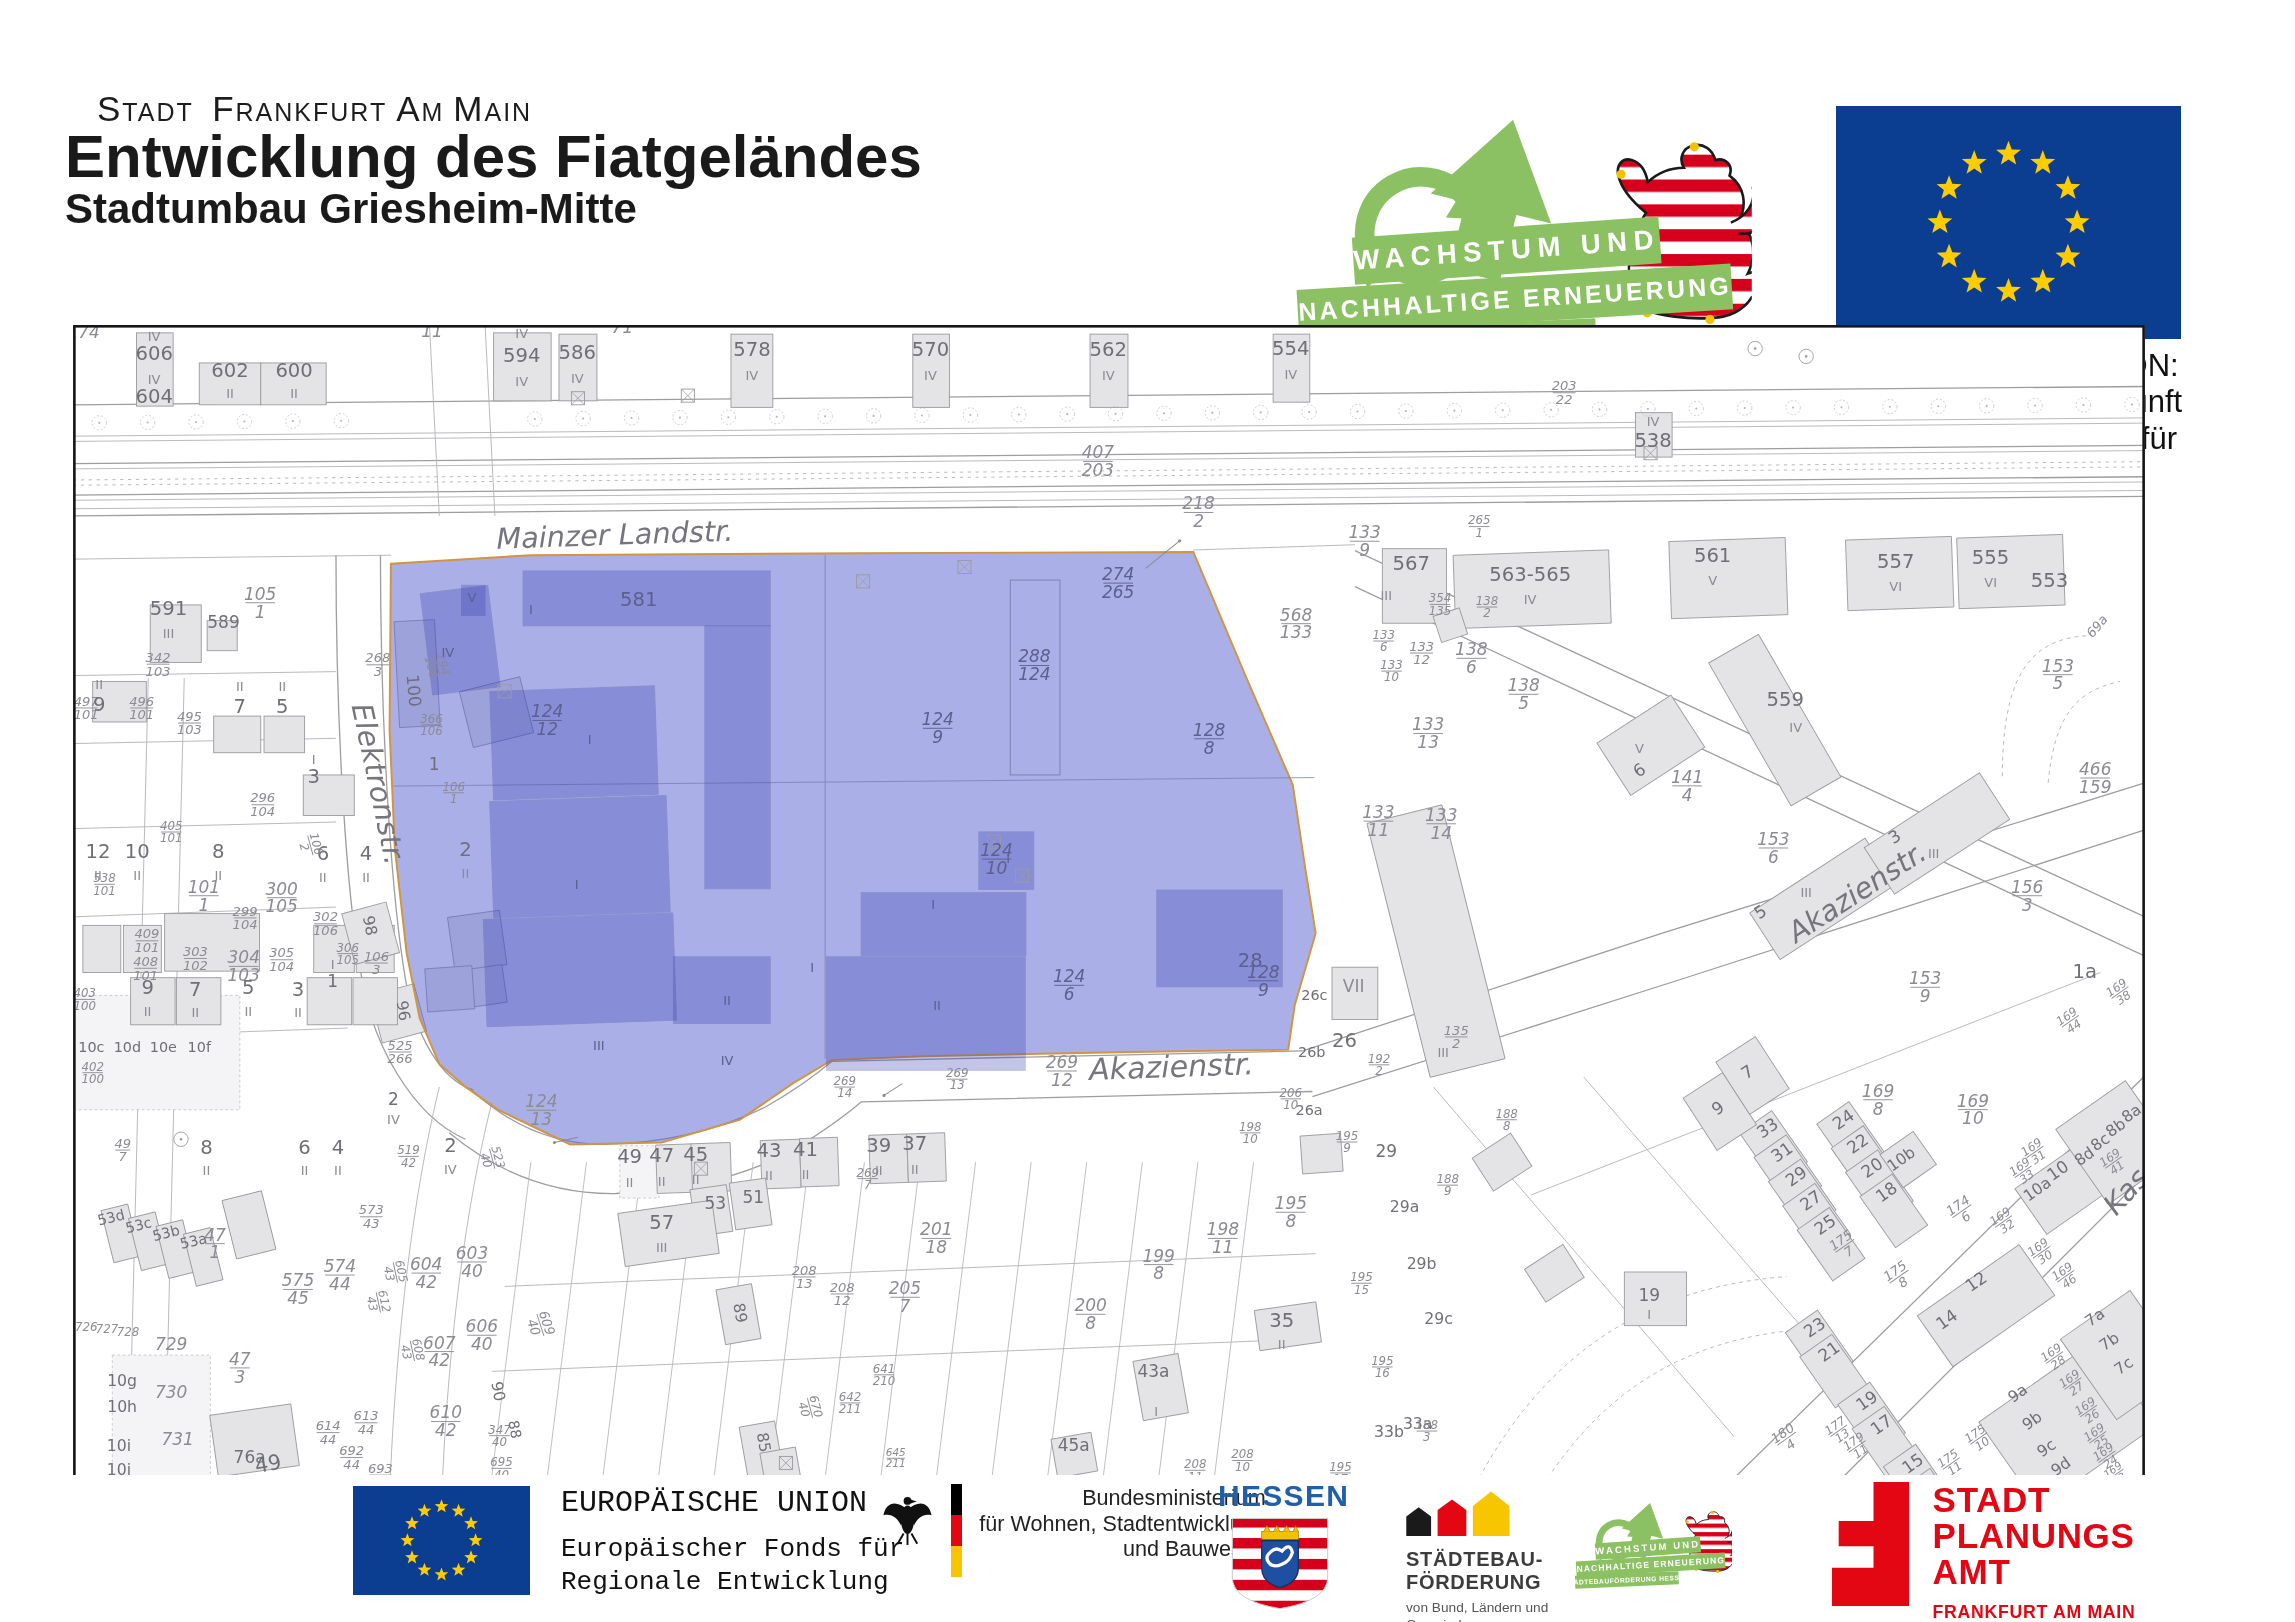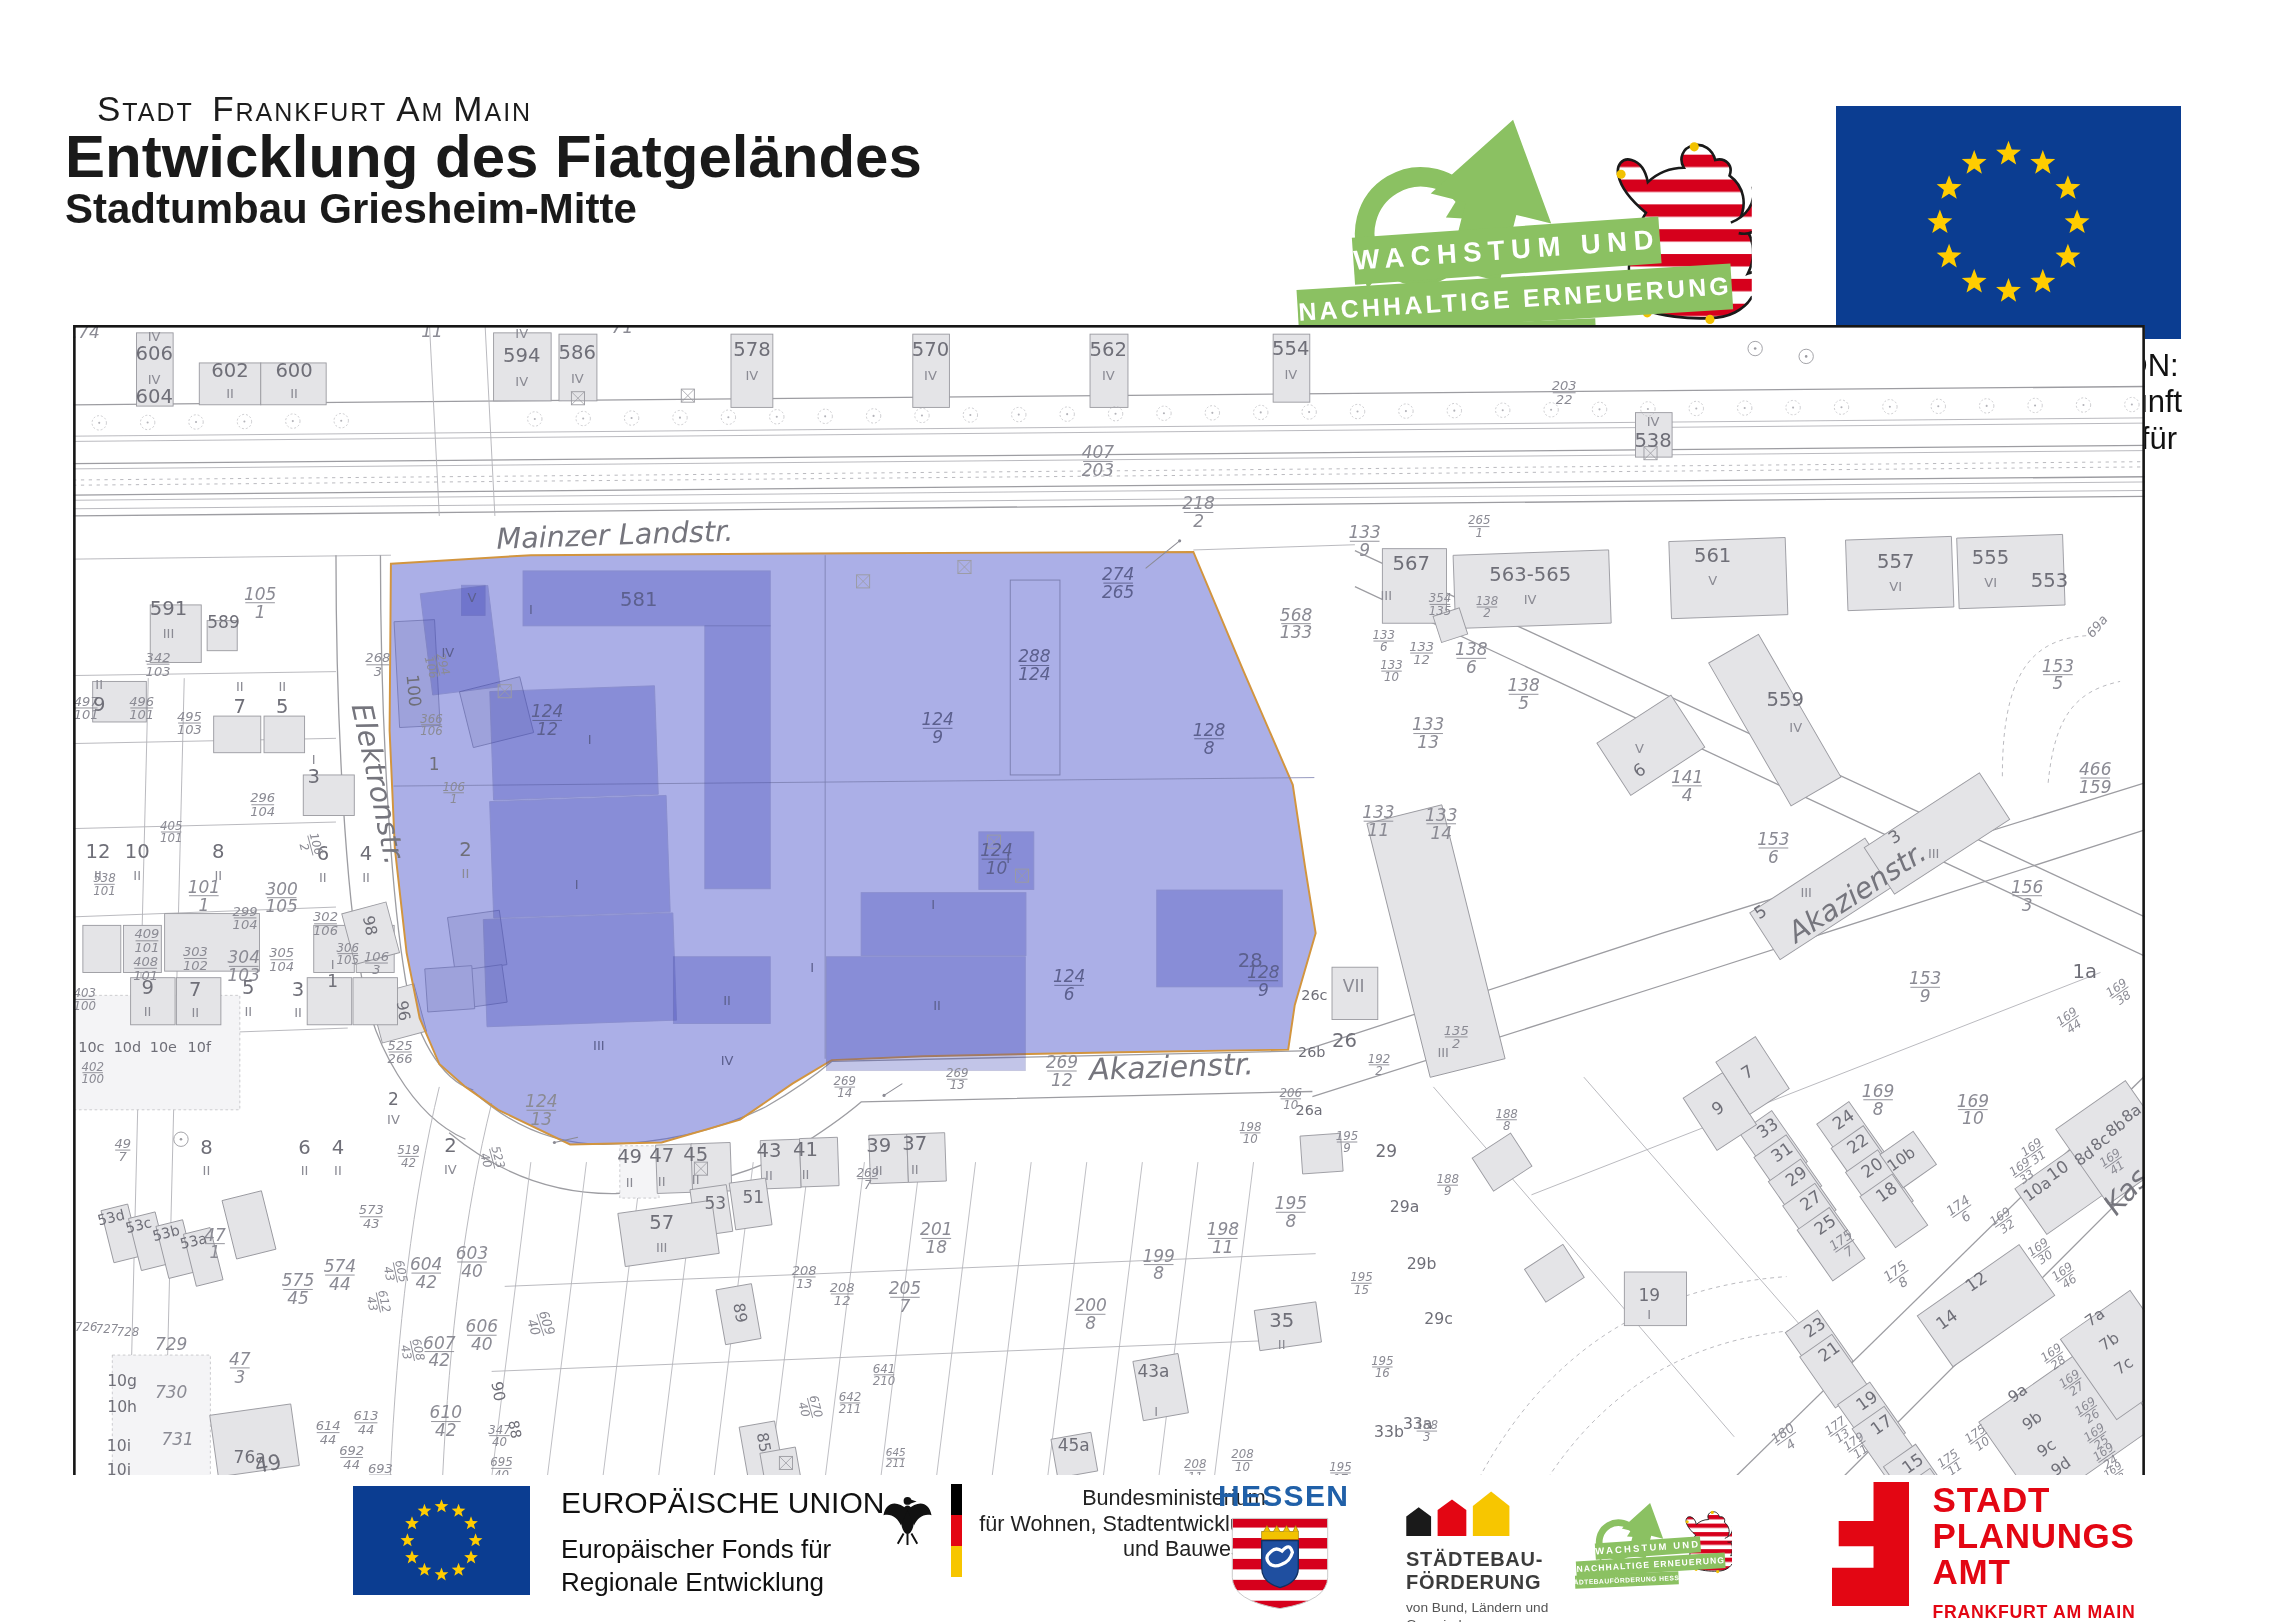--- a/index.html
+++ b/index.html
@@ -1682,21 +1682,21 @@
         </g>
         <g transform="rotate(-48 3150 1335)">
           <text x="3150" y="1335" font-family="DejaVu Sans, sans-serif" font-style="italic" font-size="44" fill="#75757d" text-anchor="middle">Kas</text>
         </g>
         <rect x="2" y="2" width="3164" height="1759" fill="none" stroke="#161616" stroke-width="4"></rect>
       </svg>
   </div>
 
   <div class="abs" id="footer">
 
-    <div class="f-item" style="left:353px;top:11px;">
+    <div class="f-item" style="left:353px;top:11px;font-family:Liberation Mono, monospace;">
       <div style="display:flex;align-items:flex-start;">
         <div class="eu-f-flag">
           <svg width="177" height="109" viewBox="0 0 270 166">
               <g fill="#ffcc00">
                 <polygon points="135,20 137.71556786559123,27.262341485987744 145.4616216792467,27.600813061875577 139.3938811052836,32.42765851401226 141.4656377752172,39.89918693812442 135,35.62 128.5343622247828,39.89918693812442 130.6061188947164,32.42765851401226 124.53837832075331,27.60081306187558 132.28443213440877,27.262341485987744"></polygon>
                 <polygon points="161,26.966679003209187 163.71556786559123,34.22902048919693 171.4616216792467,34.567492065084764 165.3938811052836,39.394337517221445 167.4656377752172,46.86586594133361 161,42.586679003209184 154.5343622247828,46.86586594133361 156.6061188947164,39.394337517221445 150.5383783207533,34.567492065084764 158.28443213440877,34.22902048919693"></polygon>
                 <polygon points="180.0333209967908,46 182.74888886238202,53.26234148598774 190.49494267603748,53.60081306187558 184.4272021020744,58.42765851401226 186.498958772008,65.89918693812442 180.0333209967908,61.62 173.5676832215736,65.89918693812442 175.63943989150718,58.42765851401226 169.5716993175441,53.60081306187558 177.31775313119957,53.26234148598774"></polygon>
                 <polygon points="187,72 189.71556786559123,79.26234148598775 197.4616216792467,79.60081306187558 191.3938811052836,84.42765851401225 193.4656377752172,91.89918693812442 187,87.62 180.5343622247828,91.89918693812442 182.6061188947164,84.42765851401225 176.5383783207533,79.60081306187558 184.28443213440877,79.26234148598775"></polygon>
                 <polygon points="180.03332099679082,98 182.74888886238205,105.26234148598775 190.4949426760375,105.60081306187558 184.42720210207443,110.42765851401225 186.49895877200802,117.89918693812442 180.03332099679082,113.62 173.56768322157362,117.89918693812442 175.6394398915072,110.42765851401225 169.57169931754413,105.60081306187558 177.3177531311996,105.26234148598775"></polygon>
                 <polygon points="161,117.03332099679082 163.71556786559123,124.29566248277857 171.4616216792467,124.6341340586664 165.3938811052836,129.46097951080307 167.4656377752172,136.93250793491524 161,132.65332099679082 154.5343622247828,136.93250793491524 156.6061188947164,129.46097951080307 150.5383783207533,124.6341340586664 158.28443213440877,124.29566248277857"></polygon>

